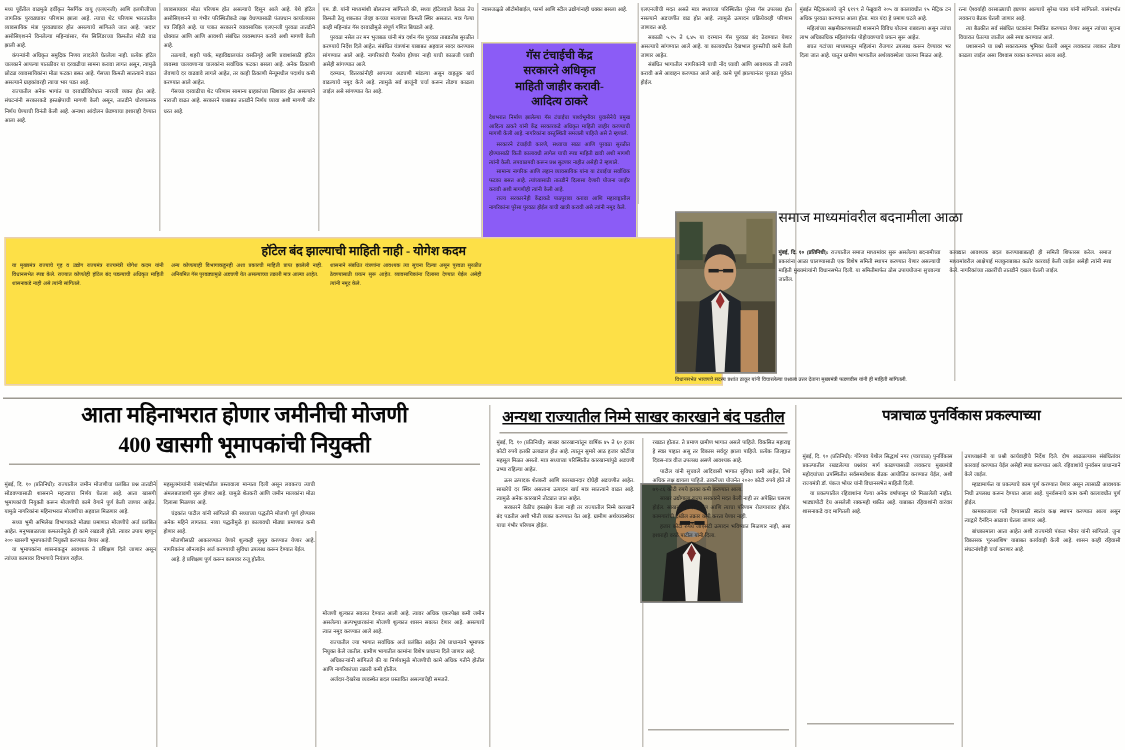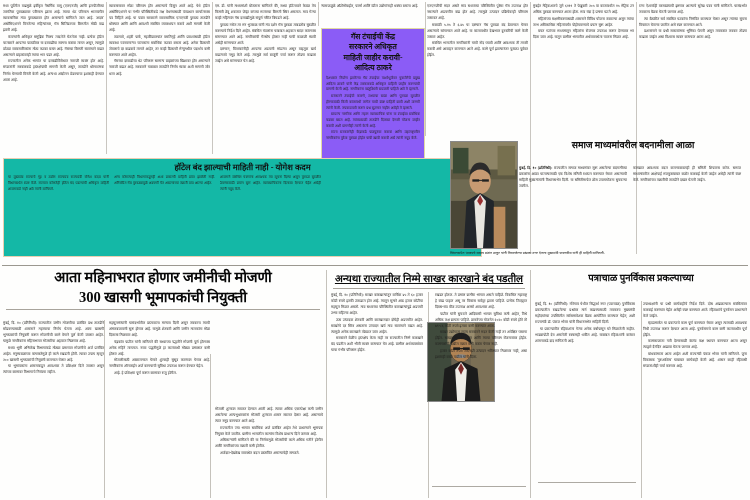--- a/index.html
+++ b/index.html
@@ -91,21 +91,21 @@
   .yellow-box .bh span { display: block; }
   .yellow-box .col-text { font-size: 3.5px; line-height: 5.9px; }
 
   
   .tan-box {
     position: absolute;
     left: 3px;
     top: 158px;
     width: 479px;
     height: 99px;
-    background: #14b8a6;
+    background: #fde047;
     border: 0.5px solid #e9cfb2;
     overflow: hidden;
   }
   .tan-box .bh {
     font-size: 8.3px;
     line-height: 11px;
     font-weight: bold;
     text-align: center;
     color: #111;
     padding: 3px 4px 2px 4px;
@@ -131,22 +131,22 @@
     top: 138px;
     width: 298px;
     height: 118px;
   }
   .cm-head {
     position: absolute;
     left: 70px; top: 1px;
     width: 228px;
     font-size: 9.2px;
     line-height: 12.2px;
-    font-weight: bold;
-    text-align: center;
+    font-weight: normal;
+    text-align: left;
     color: #101010;
   }
   .cm-head span { display: block; }
   .cm-photo {
     position: absolute;
     left: 1px; top: 3px;
     width: 68px;
     height: 108px;
     border: 0.5px solid #888;
     overflow: hidden;
@@ -470,21 +470,21 @@
     <div class="vrule-bot" style="left:326px; top:2px; height:228px;"></div>
     <div class="vrule-bot" style="left:530px; top:2px; height:228px;"></div>
     <div class="vrule-bot" style="left:104px; top:52px; height:178px;"></div>
     <div class="vrule-bot" style="left:210px; top:86px; height:144px;"></div>
     <div class="vrule-bot" style="left:428px; top:24px; height:206px;"></div>
     <div class="vrule-bot" style="left:641px; top:33px; height:197px;"></div>
 
     <div class="lead">
       <div class="lead-head">
         <span>आता महिनाभरात होणार जमीनीची मोजणी</span>
-        <span>300 खासगी भूमापकांची नियुक्ती</span>
+        <span>400 खासगी भूमापकांची नियुक्ती</span>
       </div>
       <div class="lead-rule"></div>
 
       <div class="lead-body">
         <div class="lead-col l0">
           <div class="col-text">
             <p class="noind">मुंबई, दि. १० (प्रतिनिधी): राज्यातील जमीन मोजणीचा प्रलंबित प्रश्न तातडीने सोडवण्यासाठी शासनाने महत्त्वाचा निर्णय घेतला आहे. आता खासगी भूमापकांची नियुक्ती करून मोजणीची कामे वेगाने पूर्ण केली जाणार आहेत. यामुळे नागरिकांना महिनाभरात मोजणीचा अहवाल मिळणार आहे.</p>
             <p>सध्या भूमी अभिलेख विभागाकडे मोठ्या प्रमाणात मोजणीचे अर्ज प्रलंबित आहेत. मनुष्यबळाच्या कमतरतेमुळे ही कामे रखडली होती. त्यावर उपाय म्हणून २०० खासगी भूमापकांची नियुक्ती करण्यात येणार आहे.</p>
             <p>या भूमापकांना शासनाकडून आवश्यक ते प्रशिक्षण दिले जाणार असून त्यांच्या कामावर विभागाचे नियंत्रण राहील.</p>
           </div>

